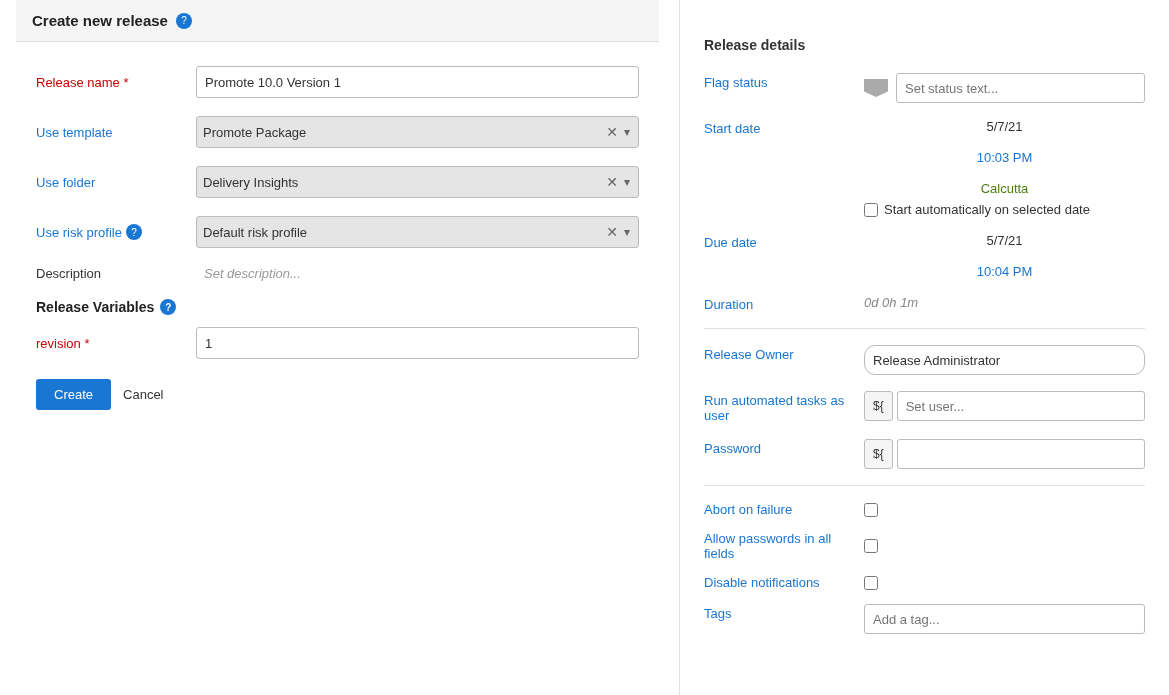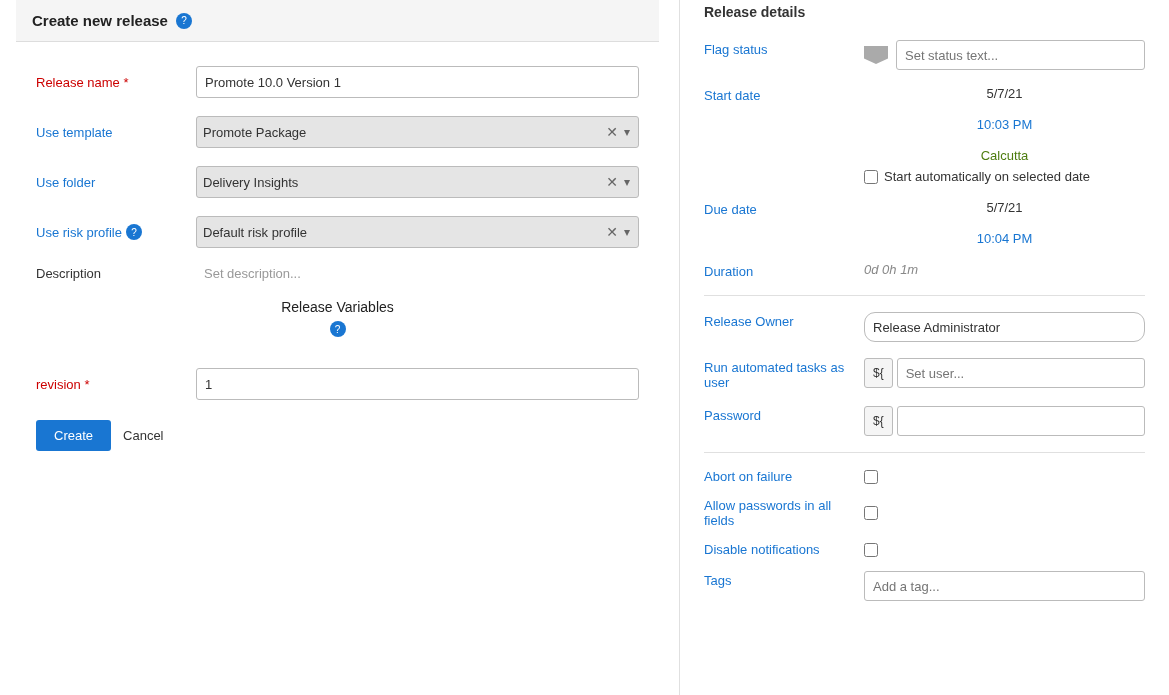--- a/index.html
+++ b/index.html
@@ -120,31 +120,31 @@
       cursor: pointer;
       padding: 0 2px;
       font-size: 12px;
     }
 
     .description-text {
       flex: 1;
       color: #999;
       font-size: 13px;
       padding: 0 8px;
+      font-style: italic;
     }
 
     .section-title {
       font-size: 14px;
-      font-weight: normal;
+      font-weight: bold;
       color: #222;
-      margin-bottom: 31px;
+      margin-bottom: 12px;
       display: flex;
       align-items: center;
       gap: 6px;
-      flex-direction: column;
     }
 
     .variables-section {
       margin-top: 8px;
       padding: 0 20px;
     }
 
     .btn-create {
       background: #1976d2;
       color: white;
@@ -167,21 +167,21 @@
     .actions-row {
       display: flex;
       align-items: center;
       margin-top: 20px;
       padding: 0 20px;
     }
 
     
     .right-panel {
       flex: 1;
-      padding: 4px 24px;
+      padding: 37px 24px;
     }
 
     .right-title {
       font-size: 14px;
       font-weight: bold;
       color: #333;
       margin-bottom: 20px;
     }
 
     .detail-row {

